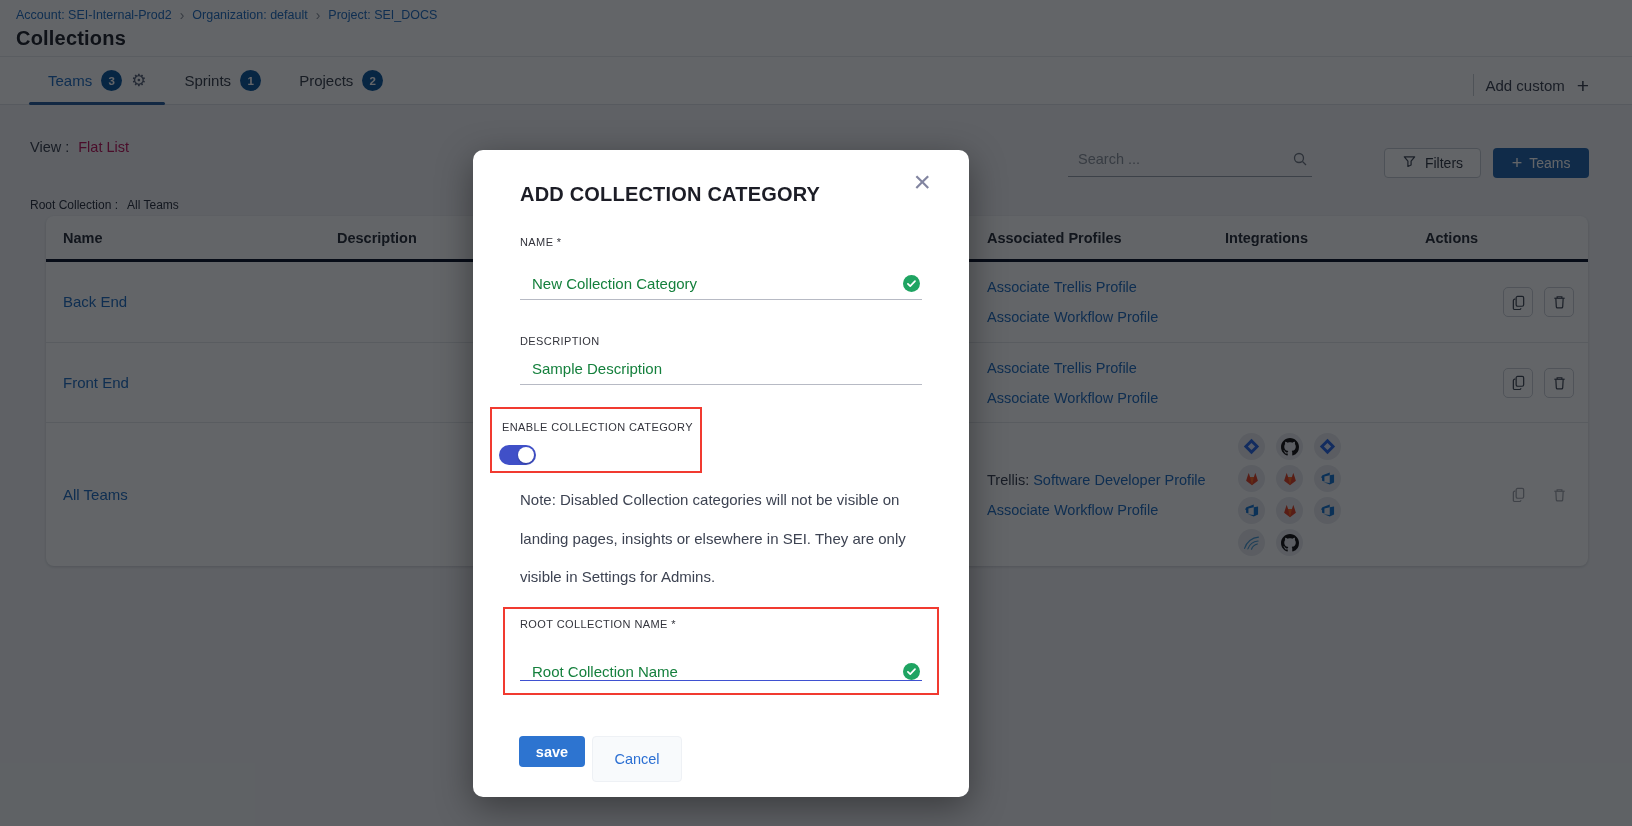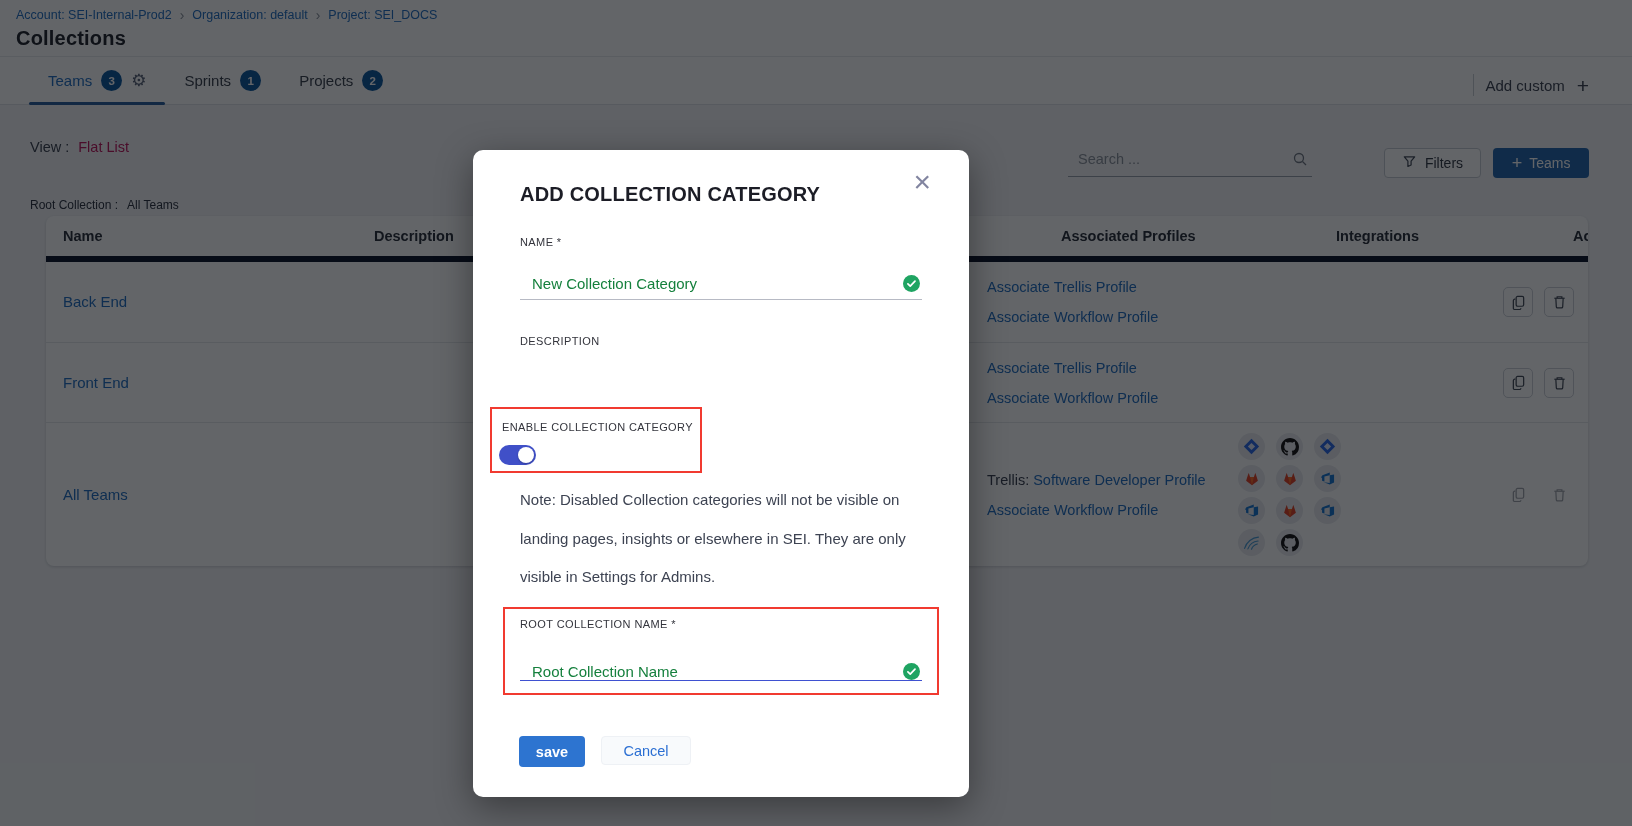--- a/index.html
+++ b/index.html
@@ -33,21 +33,21 @@
   .search-box input { border:none; outline:none; background:transparent; font-size:14.5px; color:#3c4250; width:100%; font-family:inherit; }
   .search-box input::placeholder { color:#8d939d; }
   .search-box .mag { position:absolute; right:4px; top:5px; }
   .btn-filters { position:absolute; left:1384px; top:148px; width:97px; height:30px; background:#fff; border:1px solid #c6cad1; border-radius:4px; display:flex; align-items:center; justify-content:center; gap:8px; font-size:14px; color:#343a45; cursor:pointer; }
   .btn-teams { position:absolute; left:1493px; top:148px; width:96px; height:30px; background:#2568ad; border:none; border-radius:4px; display:flex; align-items:center; justify-content:center; gap:7px; font-size:14px; color:#fff; cursor:pointer; }
   .btn-teams .plus { font-size:18px; line-height:1; font-weight:400; }
 
   
   .card { position:absolute; left:46px; top:216px; width:1542px; height:350px; background:#fff; border-radius:8px; box-shadow:0 1px 3px rgba(40,48,60,.18); overflow:hidden; }
   .grid { display:grid; grid-template-columns:274px 650px 238px 200px 1fr; align-items:center; padding-left:17px; }
-  .thead { height:46px; border-bottom:6px solid #0f172a;gap:37px; }
+  .thead { height:46px; border-bottom:3px solid #0f172a; }
   .th { font-size:14.5px; font-weight:700; color:#2b303b; }
   .tr { border-bottom:1px solid #e5e7eb; }
   .tr:last-child { border-bottom:none; }
   .row-h1 { height:81px; } .row-h2 { height:80px; } .row-h3 { height:143px; }
   .name-link { font-size:15px; color:#2470c2; cursor:pointer; }
   .prof-line { font-size:14.5px; line-height:30px; }
   .prof-line .pfx { color:#3a4150; }
   .prof-line .plink { color:#2470c2; cursor:pointer; }
   .intgrid { display:flex; flex-wrap:wrap; gap:5px 11px; width:120px; margin-left:13px; }
   .chip { width:27px; height:27px; border-radius:50%; background:#e9ebef; display:flex; align-items:center; justify-content:center; }
@@ -72,23 +72,23 @@
   .hl-box1 { position:absolute; left:17px; top:257px; width:212px; height:66px; border:2px solid #f13a30; }
   .lbl-enable { position:absolute; left:29px; top:271px; }
   .toggle { position:absolute; left:26px; top:295px; width:37px; height:20px; border-radius:10px; background:#4050c8; cursor:pointer; }
   .toggle .knob { position:absolute; right:2px; top:2px; width:16px; height:16px; border-radius:50%; background:#fff; box-shadow:0 1px 2px rgba(0,0,0,.25); }
   .note { position:absolute; left:47px; top:331px; width:420px; font-size:15px; color:#3d4352; line-height:38.5px; }
   .note span { display:block; }
   .hl-box2 { position:absolute; left:30px; top:457px; width:436px; height:88px; border:2px solid #f13a30; }
   .lbl-root { position:absolute; left:47px; top:468px; }
   .in-root { left:47px; top:499px; border-bottom:1.5px solid #3f51d1;align-items:flex-end; }
   .check-slot { width:17px; height:17px; flex:none; }
-  .modal-btns { position:absolute; left:46px; top:586px; display:flex; gap:16px; }
+  .modal-btns { position:absolute; left:46px; top:586px; display:flex; gap:7px; }
   .btn-save { min-width:66px; height:31px; background:#2d74d0; color:#fff; border:none; border-radius:4px; font-size:14.5px; font-weight:700; font-family:inherit; cursor:pointer; padding:0 16px; }
-  .btn-cancel { min-width:90px; height:29px; background:#f8fafc; color:#2b6fd3; border:1px solid #eef1f5; border-radius:4px; font-size:14.5px; font-family:inherit; cursor:pointer; padding:0 18px; }
+  .btn-cancel { min-width:90px; height:46px; background:#f8fafc; color:#2b6fd3; border:1px solid #eef1f5; border-radius:4px; font-size:14.5px; font-family:inherit; cursor:pointer; padding:0 18px; }
 </style>
 </head>
 <body>
 
 <div class="page-header">
   <div class="breadcrumb">
       <span class="crumb">Account: SEI-Internal-Prod2</span>
       <span class="crumb-sep">›</span>
       <span class="crumb">Organization: default</span>
       <span class="crumb-sep">›</span>
@@ -307,20 +307,23 @@
   <div class="flabel lbl-name">NAME *</div>
   <div class="finput in-name">
     <input value="New Collection Category" style="">
     <span class="check-slot"><svg width="17" height="17" viewBox="0 0 16 16">
           <circle cx="8" cy="8" r="8" fill="#1fa462"></circle>
           <path d="M4.6 8.3l2.2 2.2 4.5-4.7" stroke="#fff" stroke-width="1.6" fill="none" stroke-linecap="round" stroke-linejoin="round"></path>
         </svg></span>
   </div>
 
   <div class="flabel lbl-desc">DESCRIPTION</div>
+  <div class="finput in-desc">
+    <input value="Sample Description" style="">
+  </div>
 
   <div class="hl-box1"></div>
   <div class="flabel lbl-enable">ENABLE COLLECTION CATEGORY</div>
   <div class="toggle">
       <span class="knob"></span>
     </div>
 
   <div class="note" id="note">
       <span>Note: Disabled Collection categories will not be visible on</span>
       <span>landing pages, insights or elsewhere in SEI. They are only</span>

